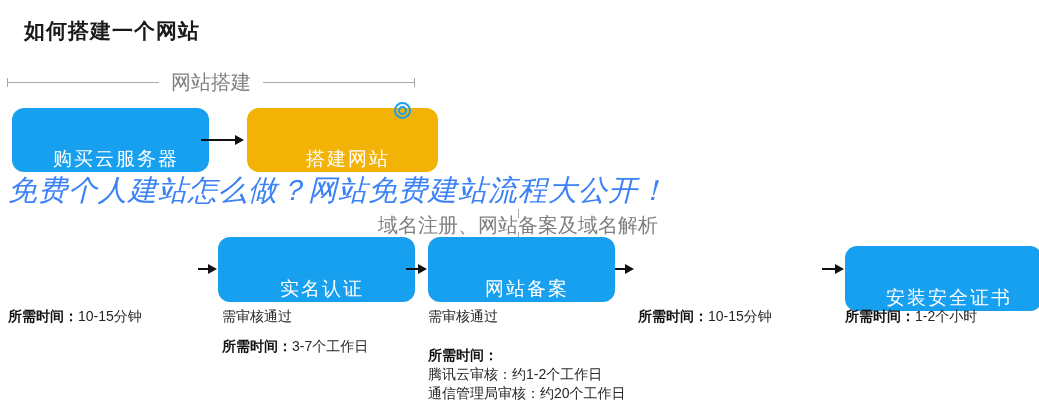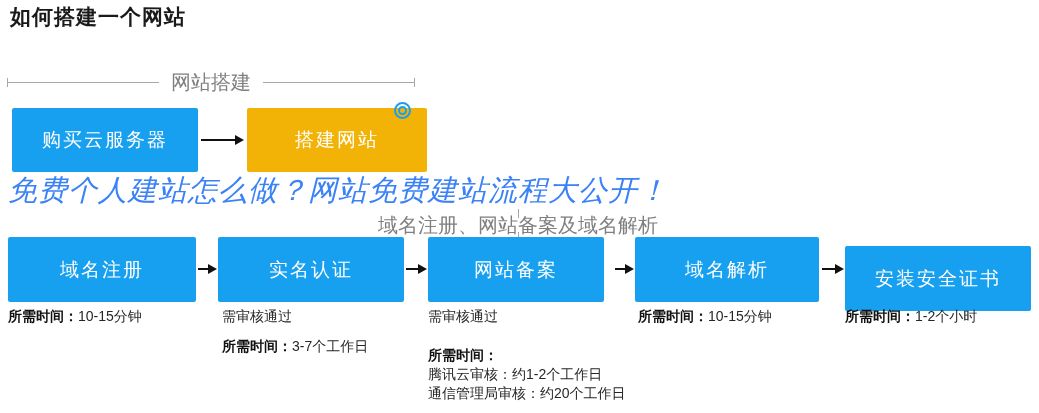--- a/index.html
+++ b/index.html
@@ -1,32 +1,32 @@
 <!DOCTYPE html>
 <html><head>
 <meta charset="utf-8">
 <style>
   html,body{margin:0;padding:0;background:#fff;}
   .canvas{
     position:relative;width:1039px;height:413px;background:#ffffff;
     font-family:"Liberation Sans",sans-serif;overflow:hidden;
   }
   .title{
-    position:absolute;left:10px;top:3px;margin:0;
+    position:absolute;left:10px;top:3px;margin:14px;
     font-size:21px;font-weight:bold;color:#1a1a1a;letter-spacing:1px;white-space:nowrap;
   }
   
   .bracket{position:absolute;display:flex;align-items:center;height:14px;}
   .btick{width:1px;height:9px;background:#a8a8a8;flex:none;}
   .bline{flex:1;height:1px;background:#a8a8a8;}
   .blabel{padding:0 12px;font-size:20px;color:#7f7f7f;white-space:nowrap;line-height:14px;}
   
   .step{
-    position:absolute;border-radius:2px;display:flex;align-items:center;justify-content:center;
-    color:#ffffff;font-size:19px;letter-spacing:2px;white-space:nowrap;
+    position:absolute;border-radius:12px;display:flex;align-items:flex-end;justify-content:center;
+    color:#ffffff;font-size:19px;letter-spacing:2px;white-space:nowrap;padding-left:11px;
   }
   .step.blue{background:#18a0f0;}
   .step.yellow{background:#f2b206;}
   
   .harrow{position:absolute;height:2px;background:#111111;}
   .harrow::after{
     content:'';position:absolute;right:-3px;top:-4px;width:0;height:0;
     border-left:9px solid #111111;border-top:5px solid transparent;border-bottom:5px solid transparent;
   }
   
@@ -82,35 +82,29 @@
   <div class="headline">免费个人建站怎么做？网站免费建站流程大公开！</div>
 
   <div class="bracket" style="left:5px;top:209px;width:1026px;flex-direction:column;">
     <span class="btick"></span>
     <span class="bline"></span>
     <span class="blabel">域名注册、网站备案及域名解析</span>
     <span class="bline"></span>
     <span class="btick"></span>
   </div>
 
-  <div class="step blue" style="left:8px;top:237px;width:188px;height:65px;">
-    <span>域名注册</span>
-  </div>
   <div class="harrow" style="left:198px;top:268px;width:16px;"></div>
   <div class="step blue" style="left:218px;top:237px;width:186px;height:65px;">
     <span>实名认证</span>
   </div>
   <div class="harrow" style="left:406px;top:268px;width:18px;"></div>
   <div class="step blue" style="left:428px;top:237px;width:176px;height:65px;">
     <span>网站备案</span>
   </div>
   <div class="harrow" style="left:615px;top:268px;width:16px;"></div>
-  <div class="step blue" style="left:635px;top:237px;width:184px;height:65px;">
-    <span>域名解析</span>
-  </div>
   <div class="harrow" style="left:822px;top:268px;width:19px;"></div>
   <div class="step blue" style="left:845px;top:246px;width:186px;height:65px;">
     <span>安装安全证书</span>
   </div>
 
   <div class="note" style="left:8px;top:307px;">
     <div><span class="nlabel">所需时间：</span><span>10-15分钟</span></div>
   </div>
 
   <div class="note" style="left:222px;top:307px;">

